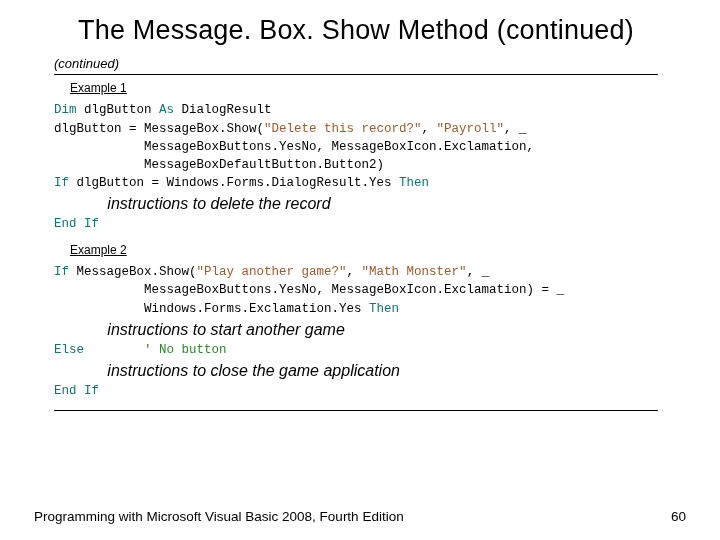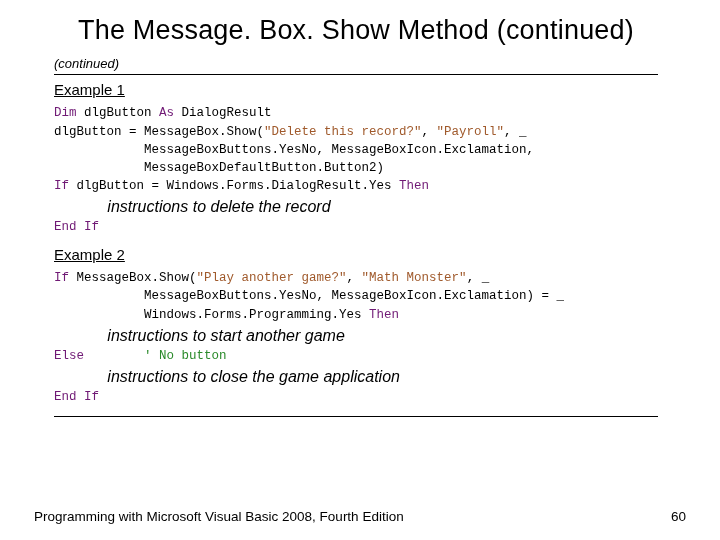--- a/index.html
+++ b/index.html
@@ -1,23 +1,23 @@
 <!DOCTYPE html>
 <html><head>
 <meta charset="utf-8">
 <style>
   * { box-sizing: border-box; margin: 0; padding: 0; }
   html, body { width: 720px; height: 540px; background: #fff; font-family: Arial, Helvetica, sans-serif; color: #000; }
   .slide { position: relative; width: 720px; height: 540px; padding: 14px 34px 0 26px; }
   .title { font-size: 27px; font-weight: 400; text-align: center; line-height: 1.2; margin-bottom: 10px; letter-spacing: 0.2px; }
   .cont-note { font-style: italic; font-size: 13px; margin-left: 28px; margin-bottom: 3px; }
   .hr { border: none; border-top: 1px solid #000; margin: 0 28px 6px 28px; }
-  .ex-label { font-size: 15px; text-decoration: underline; margin-left: 28px; margin-bottom: 6px; }
+  .ex-label { font-size: 12px; text-decoration: underline; margin-left: 44px; margin-bottom: 6px; }
   .code-block { font-family: "Courier New", Courier, monospace; font-size: 12.5px; line-height: 1.45; margin-left: 28px; margin-bottom: 10px; white-space: pre; }
-  .code-block .kw { color: #701a75; }
+  .code-block .kw { color: #0f766e; }
   .code-block .str { color: #a05a2c; }
   .code-block .ital { font-style: italic; font-family: Arial, Helvetica, sans-serif; font-size: 16px; }
   .code-block .cmt { color: #2a8a2a; }
   .figcap { text-align: center; font-size: 14px; font-weight: 700; margin-top: 6px; line-height: 1.25; }
   .footer { position: absolute; left: 34px; right: 34px; bottom: 16px; font-size: 13.5px; }
   .footer .pagenum { position: absolute; right: 0; bottom: 0; }
 </style>
 </head>
 <body>
 
@@ -36,21 +36,21 @@
 <span>            MessageBoxButtons.YesNo, MessageBoxIcon.Exclamation,</span>
 <span>            MessageBoxDefaultButton.Button2)</span>
 <span class="kw">If</span><span> dlgButton = Windows.Forms.DialogResult.Yes </span><span class="kw">Then</span>
 <span class="ital">            instructions to delete the record</span>
 <span class="kw">End</span><span> </span><span class="kw">If</span></div>
 
   <div class="ex-label">Example 2</div>
 
   <div class="code-block"><span class="kw">If</span><span> MessageBox.Show(</span><span class="str">"Play another game?"</span><span>, </span><span class="str">"Math Monster"</span><span>, _</span>
 <span>            MessageBoxButtons.YesNo, MessageBoxIcon.Exclamation) = _</span>
-<span>            Windows.Forms.Programming.Yes </span><span class="kw">Then</span>
+<span>            Windows.Forms.Exclamation.Yes </span><span class="kw">Then</span>
 <span class="ital">            instructions to start another game</span>
 <span class="kw">Else</span><span>        </span><span class="cmt">' No button</span>
 <span class="ital">            instructions to close the game application</span>
 <span class="kw">End</span><span> </span><span class="kw">If</span></div>
 
   <hr class="hr">
 
 
   <div class="footer">
     <span>Programming with Microsoft Visual Basic 2008, Fourth Edition</span>

